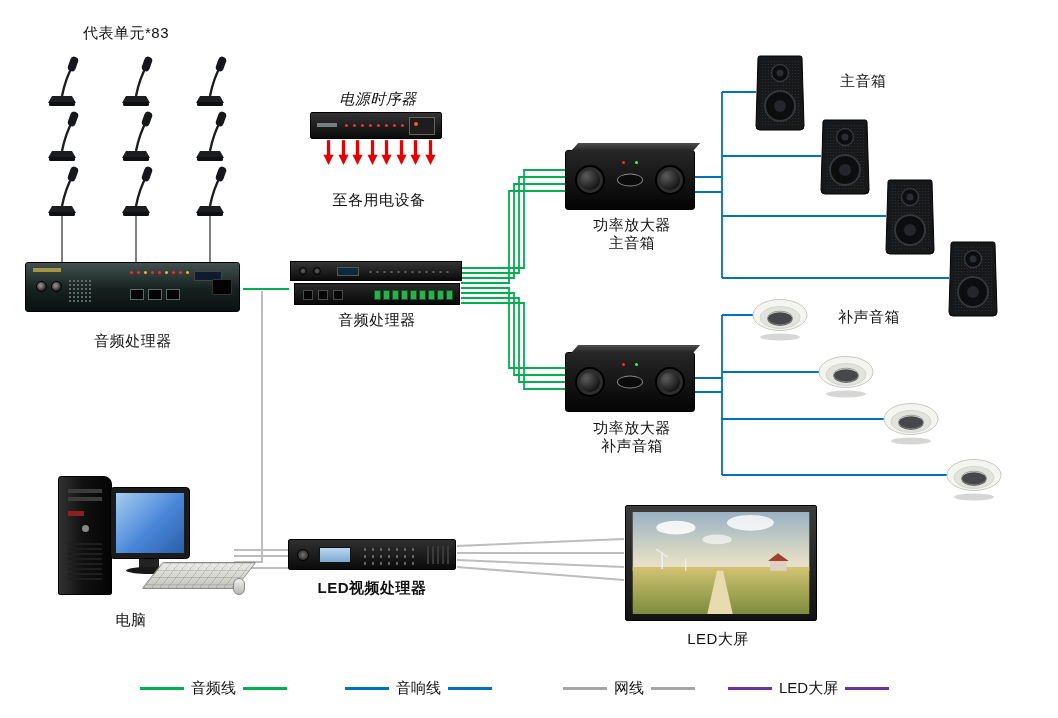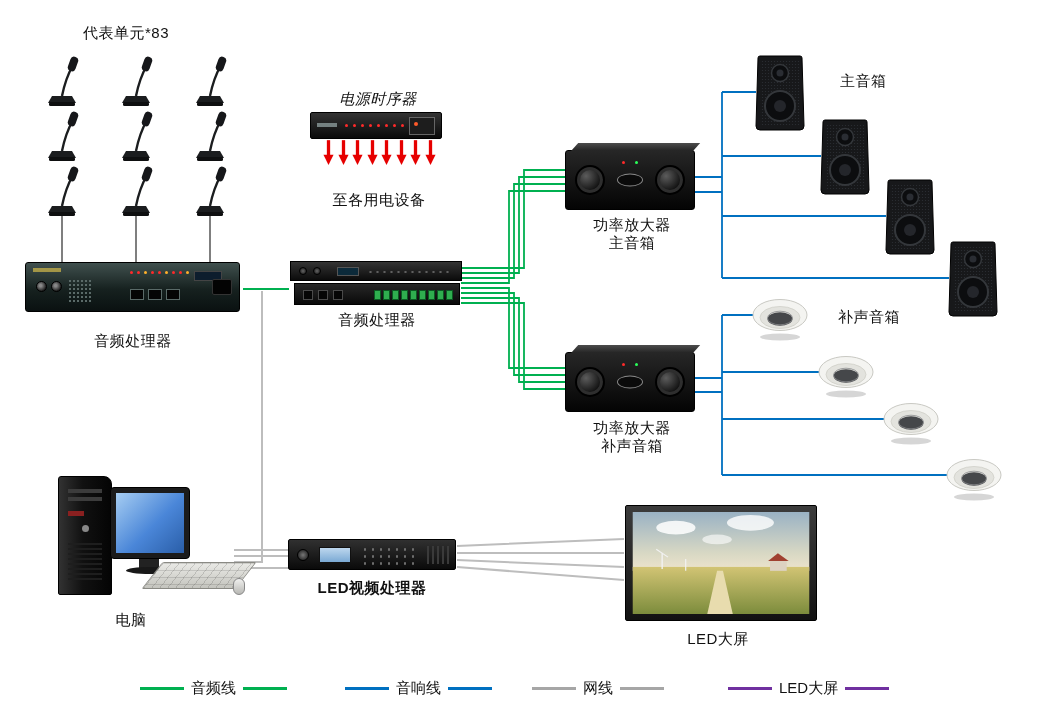--- a/index.html
+++ b/index.html
@@ -365,21 +365,21 @@
   <div class="legend-item" style="left:140px;">
     <span class="seg" style="background: rgb(0, 176, 80);"></span>
     <span>音频线</span>
     <span class="seg" style="background: rgb(0, 176, 80);"></span>
   </div>
   <div class="legend-item" style="left:345px;">
     <span class="seg" style="background: rgb(0, 112, 192);"></span>
     <span>音响线</span>
     <span class="seg" style="background: rgb(0, 112, 192);"></span>
   </div>
-  <div class="legend-item" style="left:532px;">
+  <div class="legend-item" style="left:563px;">
     <span class="seg" style="background: rgb(166, 166, 166);"></span>
     <span>网线</span>
     <span class="seg" style="background: rgb(166, 166, 166);"></span>
   </div>
   <div class="legend-item" style="left:728px;">
     <span class="seg" style="background: rgb(112, 48, 160);"></span>
     <span>LED大屏</span>
     <span class="seg" style="background: rgb(112, 48, 160);"></span>
   </div>
 

